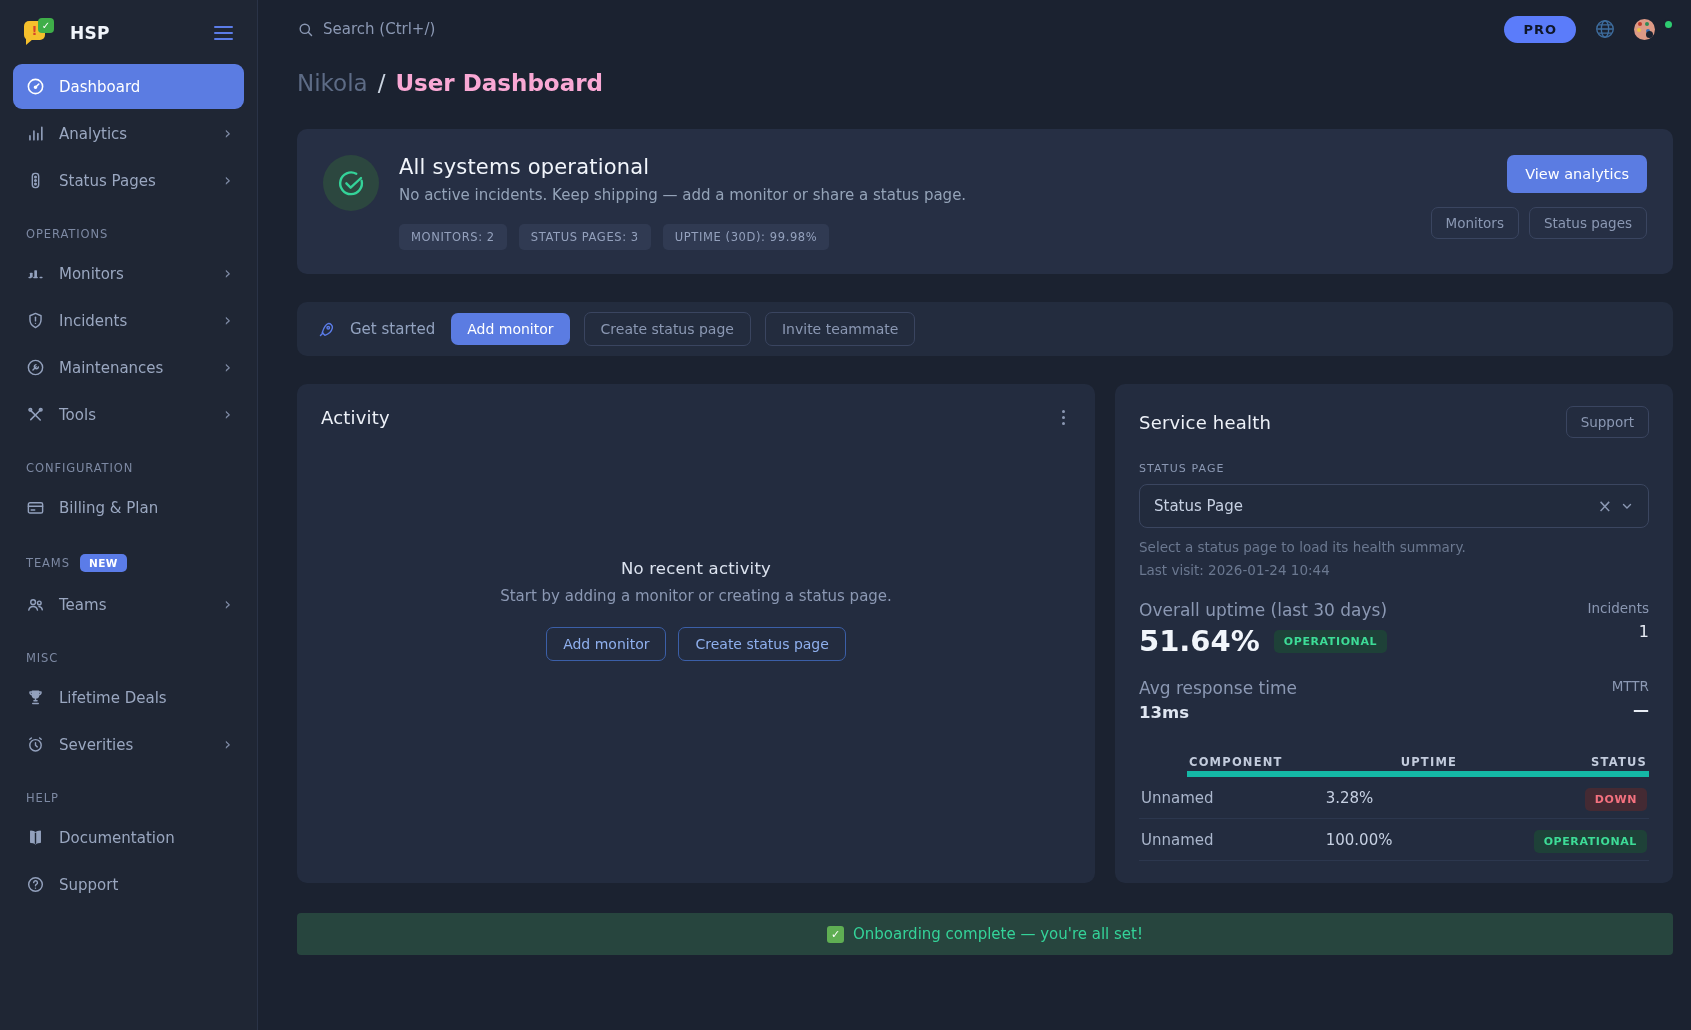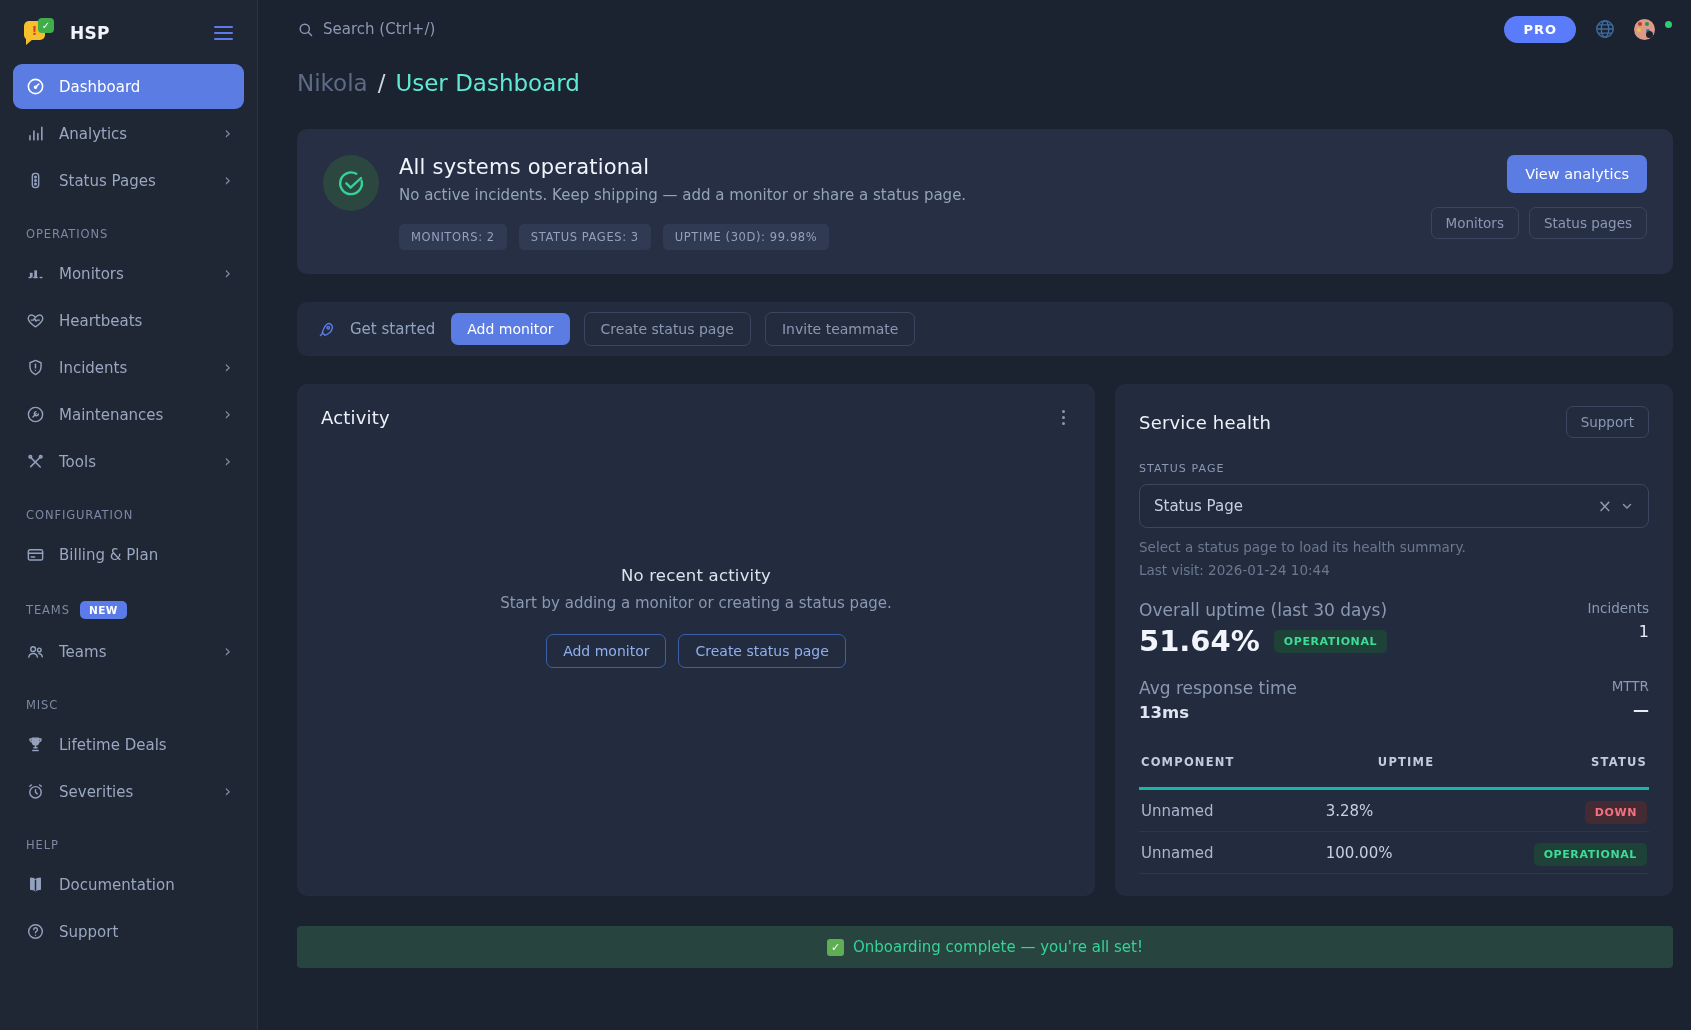--- a/index.html
+++ b/index.html
@@ -56,21 +56,21 @@
   .nav-item.active .nicon { color:#fff; }
 
   
   .main { flex:1; height:100%; overflow:hidden; padding:0 18px 0 39px; }
 
   .topbar { display:flex; align-items:center; justify-content:space-between; height:58px; }
   .search { display:flex; align-items:center; gap:9px; color:#8b98b3; font-size:15px; cursor:text; }
   .search svg { color:#8b98b3; }
   .top-right { display:flex; align-items:center; gap:18px; }
   .pro-badge {
-    background:#5b7cfa; color:#ffffff; font-size:13px; font-weight:bold;
+    background:#5b7cfa; color:#0f172a; font-size:13px; font-weight:bold;
     letter-spacing:1px; padding:6px 19px; border-radius:999px; cursor:pointer;
   }
   .icon-btn { cursor:pointer; display:flex; }
   .palette { position:relative; width:21px; height:21px; background:#dd9a86; border-radius:50%; }
   .palette i { position:absolute; width:4px; height:4px; border-radius:50%; }
   .palette i:nth-child(1){ background:#c0392b; left:4px; top:3px; }
   .palette i:nth-child(2){ background:#2e8b57; left:11px; top:3px; }
   .palette i:nth-child(3){ background:#e8c547; left:3px; top:9px; }
   .palette i:nth-child(4){ background:#3b6fb5; left:12px; top:10px; }
   .palette::after { content:""; position:absolute; right:2px; bottom:2px; width:7px; height:7px; background:#1b2230; border-radius:50%; }
@@ -82,21 +82,21 @@
       linear-gradient(140deg,#85995e 0%,#5a6b41 45%,#3a4a2c 75%,#262f1c 100%);
   }
   .online-dot {
     position:absolute; right:-1px; bottom:-1px; width:11px; height:11px;
     background:#2ecc71; border-radius:50%; border:2px solid #1b2230;
   }
 
   .breadcrumb { margin-top:12px; font-size:23px; display:flex; gap:10px; align-items:baseline; }
   .crumb-parent { color:#5d6b85; cursor:pointer; }
   .crumb-sep { color:#cbd5e1; }
-  .crumb-current { color:#5eead4; font-weight:400; }
+  .crumb-current { color:#f9a8d4; font-weight:700; }
 
   
   .hero {
     margin-top:33px; background:#262f44; border-radius:10px;
     padding:26px 26px 24px; display:flex; gap:20px;
   }
   .hero-icon {
     width:56px; height:56px; min-width:56px; border-radius:50%;
     background:#2c473f; display:flex; align-items:center; justify-content:center;
   }
@@ -164,21 +164,21 @@
   .badge { font-size:11px; font-weight:bold; letter-spacing:.6px; padding:5px 10px; border-radius:5px; }
   .badge-green { background:#1e4138; color:#3ddc97; }
   .badge-red { background:#442a33; color:#f4717f; }
   .m-value-r { font-size:16px; color:#e8edf5; text-align:right; margin-top:6px; }
   .sh-metrics2 { margin-top:20px; display:flex; justify-content:space-between; align-items:flex-start; }
   .m-value { font-size:16.5px; font-weight:bold; color:#dfe6f1; margin-top:5px; }
   .mttr-dash { font-weight:bold; }
 
   .sh-table { margin-top:22px; }
   .t-row { display:grid; grid-template-columns:1.15fr 1fr 1fr; align-items:center; padding:11px 2px; }
-  .t-head { border-bottom:3px solid #14b8a6; padding-bottom:18px; }
+  .t-head { border-bottom:6px solid #14b8a6; padding-bottom:2px;margin-left:48px; }
   .t-head span { font-size:11.5px; font-weight:bold; letter-spacing:1.2px; color:#c2cbdc; }
   .t-row + .t-row { border-bottom:1px solid #2c374e; }
   .t-c1 { text-align:left; font-size:15px; color:#aab6cc; }
   .t-c2 { font-size:15px; color:#c6d0e2; }
   .t-c3 { text-align:right; }
   .t-head .t-c2 { text-align:center; }
 
   
   .banner {
     margin-top:30px; height:42px; background:#27453e; border-radius:4px;
@@ -247,29 +247,20 @@
   <div class="nav-item">
     <span class="nicon">
       <svg width="19" height="19" viewBox="0 0 24 24" fill="none" stroke="currentColor" stroke-width="2" stroke-linecap="round">
           <path d="M4 17h2M18 17h2M10 17h4"></path>
           <rect x="5" y="11" width="3.4" height="6" rx="0.6" fill="currentColor" stroke="none"></rect>
           <rect x="10.5" y="8" width="3.4" height="9" rx="0.6" fill="currentColor" stroke="none"></rect>
         </svg>
     </span>
     <span class="nlabel">Monitors</span>
     <span class="chev">›</span>
-  </div>
-  <div class="nav-item">
-    <span class="nicon">
-      <svg width="19" height="19" viewBox="0 0 24 24" fill="none" stroke="currentColor" stroke-width="1.8" stroke-linecap="round" stroke-linejoin="round">
-          <path d="M12 20S5 15.5 3.2 11C2 8.2 3.8 5 7 5c2 0 3.4 1.2 5 3.1C13.6 6.2 15 5 17 5c3.2 0 5 3.2 3.8 6C19 15.5 12 20 12 20z"></path>
-          <path d="M6.5 11.5h3l1.3-2.2 1.8 3.6 1.2-1.4h3"></path>
-        </svg>
-    </span>
-    <span class="nlabel">Heartbeats</span>
   </div>
   <div class="nav-item">
     <span class="nicon">
       <svg width="19" height="19" viewBox="0 0 24 24" fill="none" stroke="currentColor" stroke-width="1.8" stroke-linecap="round" stroke-linejoin="round">
           <path d="M12 3l7 3v5c0 5-3.5 8.2-7 10-3.5-1.8-7-5-7-10V6z"></path>
           <path d="M12 8v4.5"></path>
           <circle cx="12" cy="15.6" r="0.9" fill="currentColor" stroke="none"></circle>
         </svg>
     </span>
     <span class="nlabel">Incidents</span>

